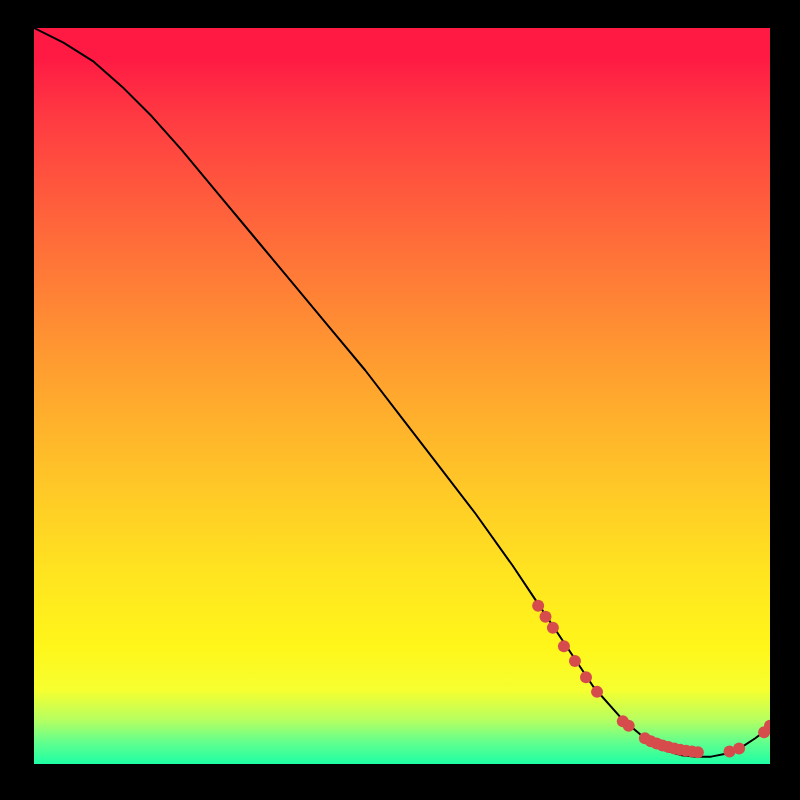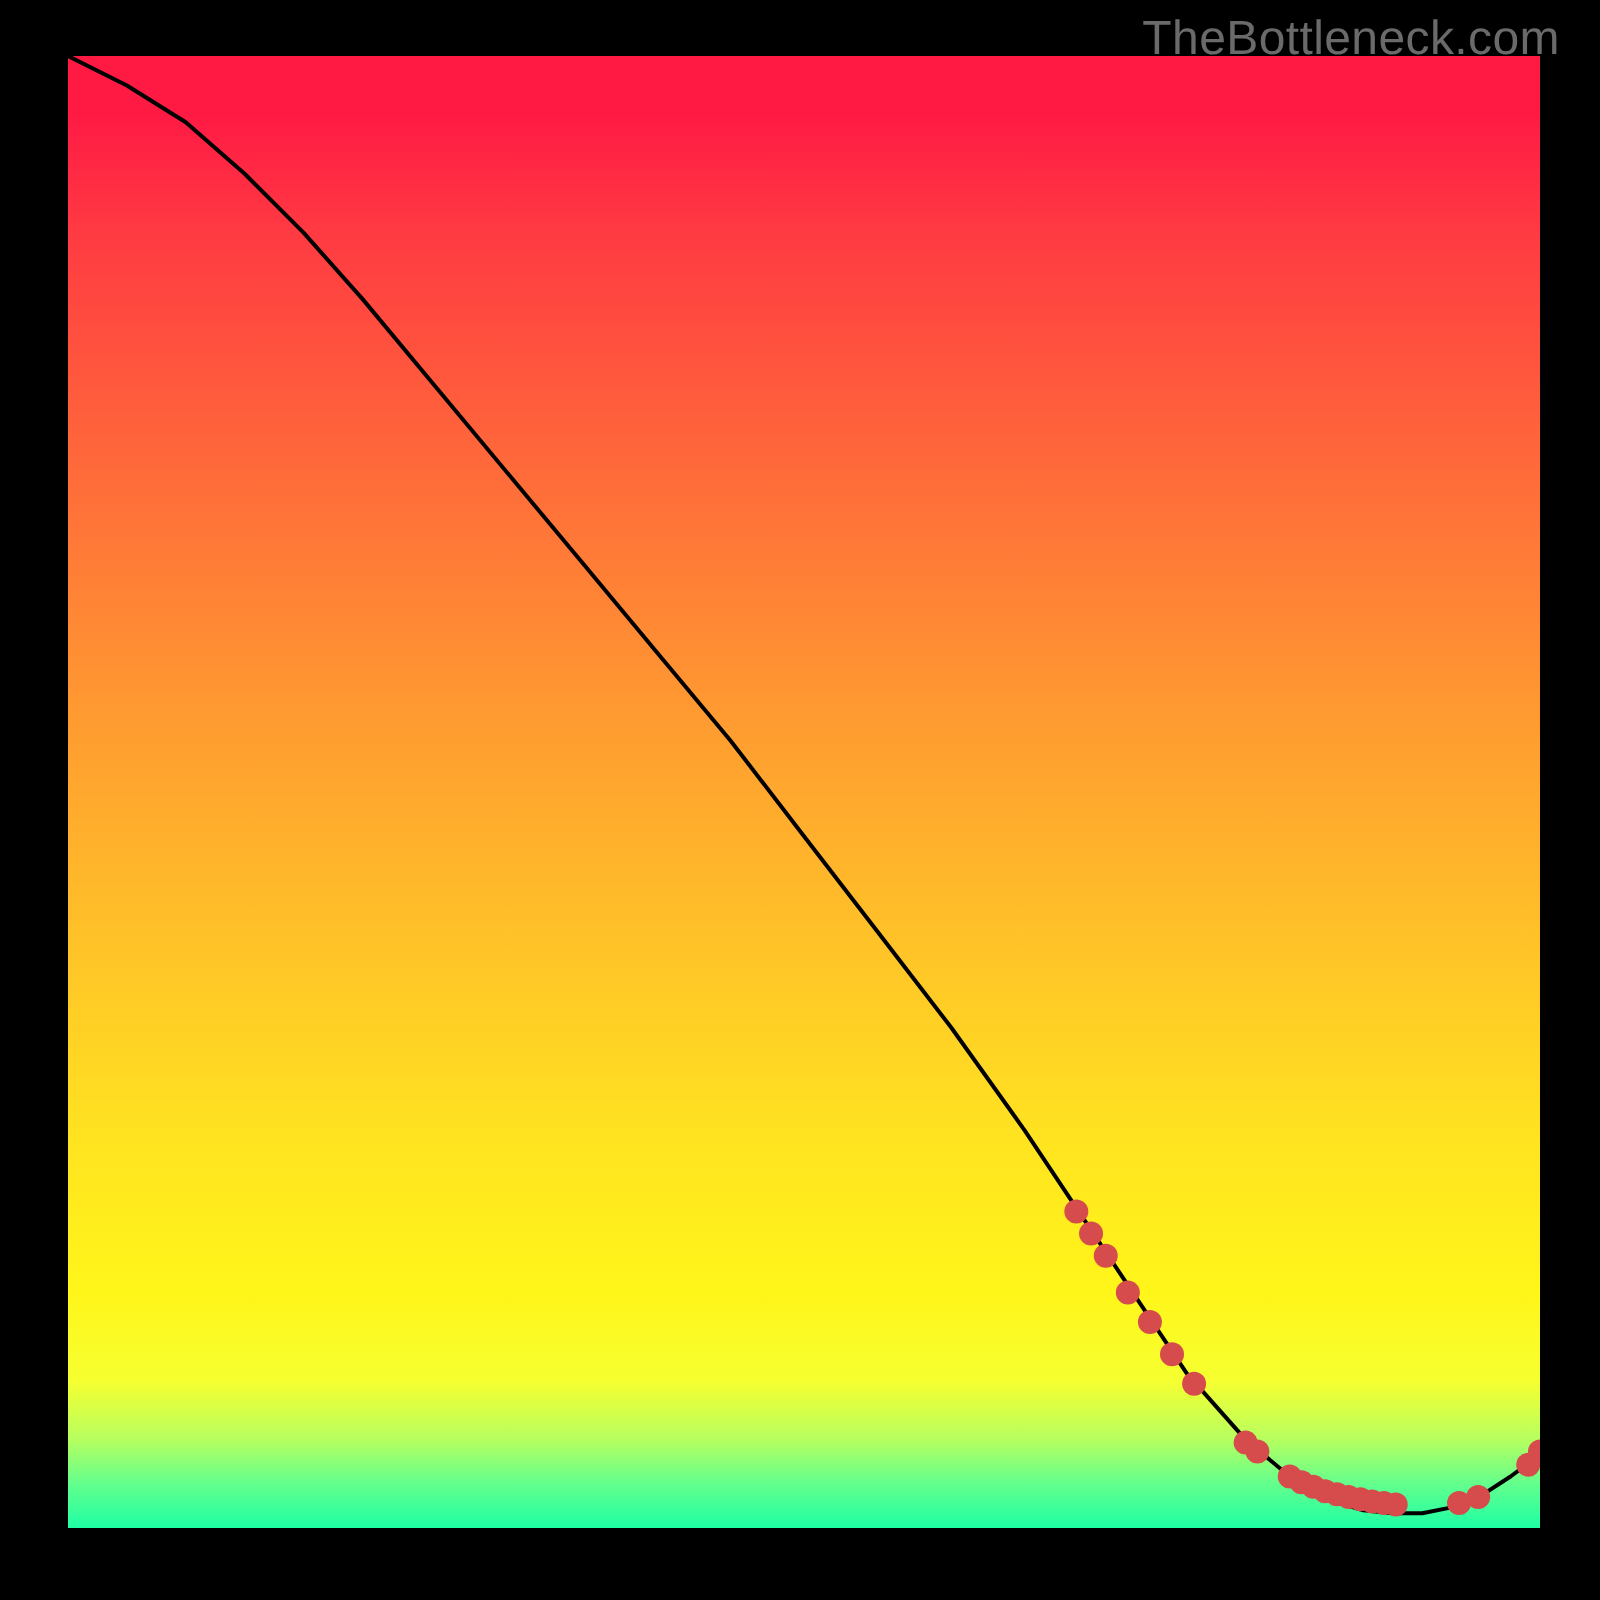--- a/index.html
+++ b/index.html
@@ -64,21 +64,20 @@
     top: 0;
     width: 736px;
     height: 736px;
     z-index: 5;
   }
 </style>
 </head>
 <body>
 
 <div class="canvas-wrap">
-  <div class="watermark">TheBottleneck.com</div>
 
   <div class="plot">
     <div class="gradient-bg"></div>
     <svg class="overlay" viewBox="0 0 736 736" preserveAspectRatio="none">
       <path id="curve-path" fill="none" stroke="#000000" stroke-width="2" stroke-linecap="round" stroke-linejoin="round" d="M0.00 0.00 L29.44 14.72 L58.88 33.12 L88.32 58.88 L117.76 88.32 L147.20 121.44 L184.00 165.60 L220.80 209.76 L257.60 253.92 L294.40 298.08 L331.20 342.24 L368.00 390.08 L404.80 437.92 L441.60 485.76 L478.40 537.28 L500.48 570.40 L529.92 614.56 L559.36 658.72 L588.80 691.84 L610.88 710.24 L632.96 722.75 L647.68 727.17 L662.40 728.64 L677.12 728.64 L691.84 725.70 L706.56 719.81 L721.28 710.24 L736.00 699.20"></path>
       <g id="dots-group">
           <circle cx="504.16" cy="577.76" r="6" fill="#d64b4b" stroke="#6e1e1e" stroke-width="0"></circle>
           <circle cx="511.52" cy="588.80" r="6" fill="#d64b4b" stroke="#6e1e1e" stroke-width="0"></circle>
           <circle cx="518.88" cy="599.84" r="6" fill="#d64b4b" stroke="#6e1e1e" stroke-width="0"></circle>
           <circle cx="529.92" cy="618.24" r="6" fill="#d64b4b" stroke="#6e1e1e" stroke-width="0"></circle>

